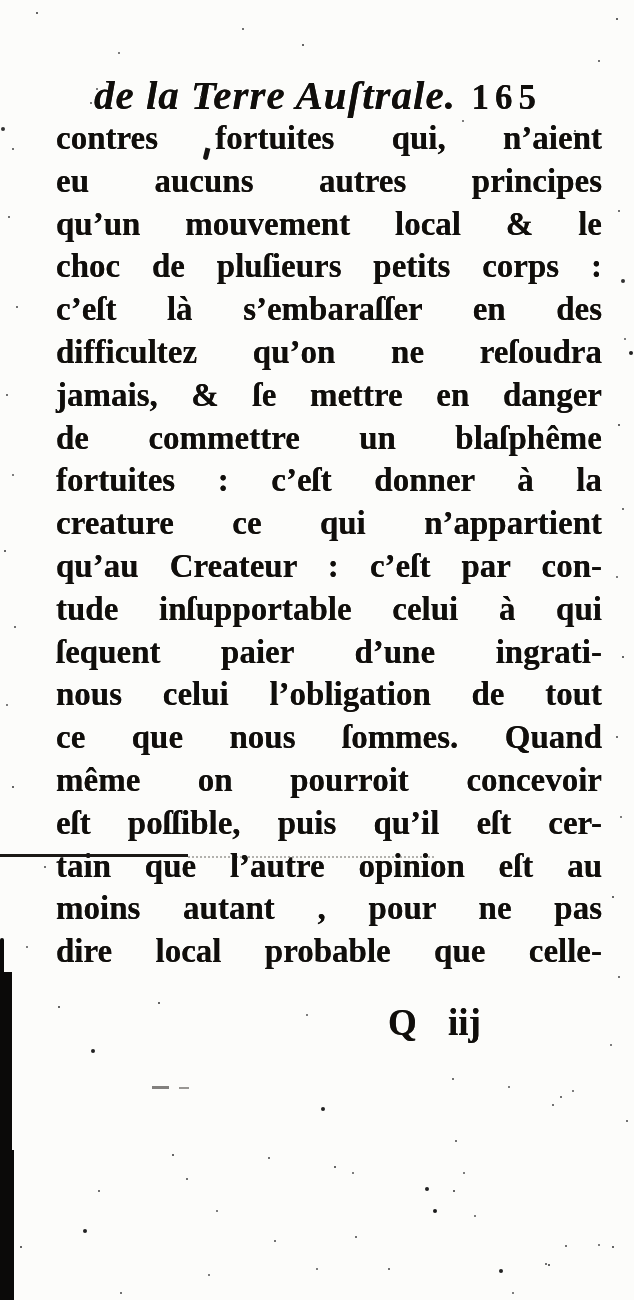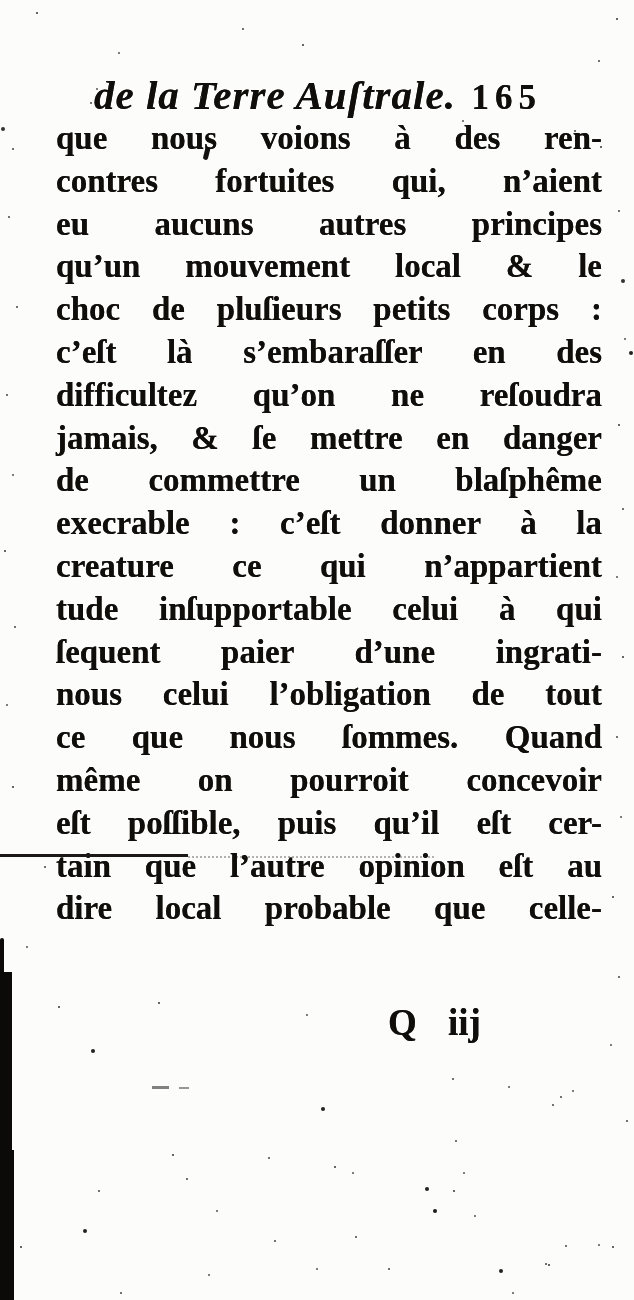--- a/index.html
+++ b/index.html
@@ -82,38 +82,39 @@
 <body>
 
 <div class="page">
 
   <div class="header">
     <span class="running-title">de la Terre Auſtrale.</span>
     <span class="page-number">165</span>
   </div>
 
   <div class="body-block">
-    <div class="tline">que nous voions à des ren-</div>
     <div class="tline">contres fortuites qui, n’aient</div>
     <div class="tline">eu aucuns autres principes</div>
     <div class="tline">qu’un mouvement local &amp; le</div>
     <div class="tline">choc de pluſieurs petits corps :</div>
     <div class="tline">c’eſt là s’embaraſſer en des</div>
     <div class="tline">difficultez qu’on ne reſoudra</div>
     <div class="tline">jamais, &amp; ſe mettre en danger</div>
     <div class="tline">de commettre un blaſphême</div>
-    <div class="tline">execrable : c’eſt donner à la</div>
+    <div class="tline">fortuites : c’eſt donner à la</div>
     <div class="tline">creature ce qui n’appartient</div>
+    <div class="tline">qu’au Createur : c’eſt par con-</div>
     <div class="tline">tude inſupportable celui à qui</div>
     <div class="tline">ſequent paier d’une ingrati-</div>
     <div class="tline">nous celui l’obligation de tout</div>
     <div class="tline">ce que nous ſommes. Quand</div>
     <div class="tline">même on pourroit concevoir</div>
     <div class="tline">eſt poſſible, puis qu’il eſt cer-</div>
     <div class="tline">tain que l’autre opinion eſt au</div>
+    <div class="tline">moins autant , pour ne pas</div>
     <div class="tline">dire local probable que celle-</div>
   </div>
 
   <div class="sig">Q iij</div>
 
   <div class="scratch"></div>
   <div class="scratch-faint"></div>
 
   <div class="gutter-stub"></div>
   <div class="gutter-band"></div>

